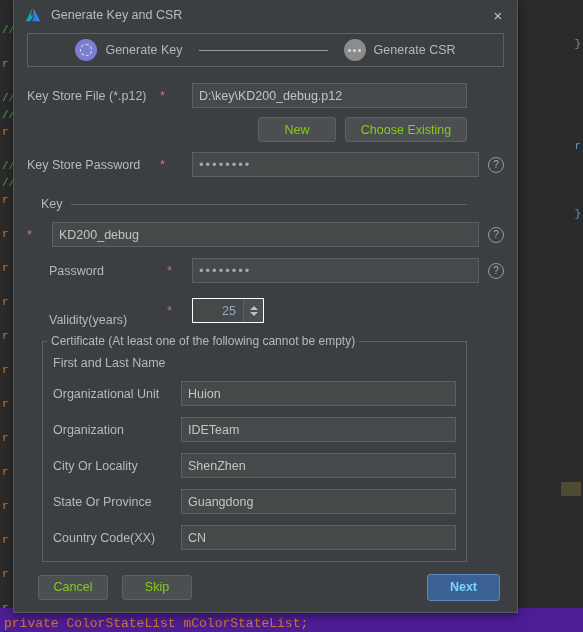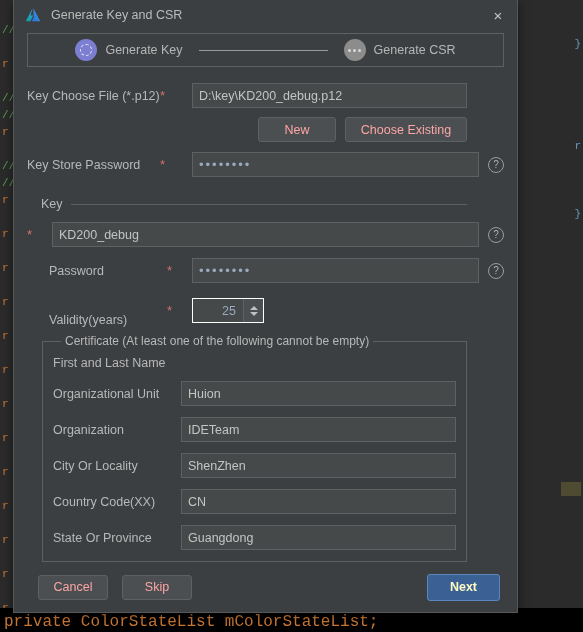--- a/index.html
+++ b/index.html
@@ -23,22 +23,22 @@
     line-height: 17px;
     white-space: pre;
     overflow: hidden;
   }
   #ide-bg .ln { position: absolute; left: 0; width: 583px; }
   .tok-c { color: #5a9e4f; }   
   .tok-k { color: #cc7832; }
   .tok-s { color: #6897bb; }
   #bottom-code {
     position: absolute; left: 0; bottom: 0; width: 583px; height: 24px;
-    background: #000000; overflow: hidden;
-    font-family: "Liberation Mono", monospace; font-size: 16px;
+    background: #4c1d95; overflow: hidden;
+    font-family: "Liberation Mono", monospace; font-size: 13px;
   }
   #bottom-code .row { position:absolute; left: 4px; }
   #right-bits { position:absolute; right:0; top:0; width:22px; height:632px; overflow:hidden; }
   #right-bits span { position:absolute; right:2px; font-family:"Liberation Mono", monospace; font-size:11px; }
   #hl-chip {
     position:absolute; right:2px; top:482px; width:20px; height:14px;
     background:#4f4b32;
   }
 
   
@@ -147,21 +147,21 @@
     color: #b0b0b0; font-size: 10px;
     display: flex; align-items: center; justify-content: center;
     flex: 0 0 auto; cursor: pointer;
     font-family: "Liberation Sans", sans-serif;
   }
 
   .btn {
     background: #4b4f51;
     border: 1px solid #5e6163;
     border-radius: 3px;
-    color: #fca5a5;
+    color: #84cc16;
     font-size: 12.5px;
     height: 25px;
     padding: 0 14px;
     cursor: pointer;
     font-family: "Liberation Sans", sans-serif;
   }
 
   
   #key-group {
     display: flex; align-items: center;
@@ -195,40 +195,40 @@
   
   #cert {
     margin-top: 14px;
     margin-left: 15px;
     margin-right: 37px;
     border: 1px solid #5e6163;
     padding: 0 10px 11px 10px;
     position: relative;
   }
   #cert-legend {
-    position: absolute; top: -8px; left: 18px;
+    position: absolute; top: -8px; left: 4px;
     background: #3c3f41;
     padding: 0 4px;
     color: #b8b8b8; font-size: 12px;
   }
   #cert .row:first-of-type { margin-top: 14px; }
   .cert-lbl { width: 128px; color:#b8b8b8; font-size:12.5px; flex:0 0 auto; }
 
   
   #footer {
     height: 50px; min-height: 50px;
     display: flex; align-items: center;
     padding: 0 17px 0 24px;
   }
   #footer .spacer { flex: 1; }
   #next-btn {
     background: #3b6194;
     border: 1px solid #5c87bd;
     border-radius: 3px;
-    color: #fef9c3;
+    color: #7dd3fc;
     font-size: 12.5px;
     font-weight: bold;
     height: 27px;
     padding: 0 22px;
     cursor: pointer;
     font-family: "Liberation Sans", sans-serif;
   }
   #cancel-btn, #skip-btn { margin-right: 14px; min-width: 70px; }
 </style>
 </head>
@@ -282,21 +282,21 @@
             <i></i>
           </div>
       </div>
       <div class="step-label">Generate CSR</div>
     </div>
   </div>
 
   <div id="form">
 
     <div class="row" style="margin-top:16px;">
-      <div class="lbl" style="width:133px;">Key Choose File (*.p12)</div>
+      <div class="lbl" style="width:133px;">Key Store File (*.p12)</div>
       <div class="req" style="width:32px;">*</div>
       <div class="tf" style="flex:1;margin-right:37px;">D:\key\KD200_debug.p12</div>
     </div>
 
     <div class="row" style="margin-top:9px;justify-content:flex-end;padding-right:37px;">
       <button class="btn" style="margin-right:9px;width:78px;">New</button>
       <button class="btn" style="width:122px;">Choose Existing</button>
     </div>
 
     <div class="row" style="margin-top:10px;">
@@ -349,26 +349,26 @@
           </div>
           <div class="row">
             <div class="cert-lbl">Organization</div>
             <div class="tf" style="flex: 1 1 0%;">IDETeam</div>
           </div>
           <div class="row">
             <div class="cert-lbl">City Or Locality</div>
             <div class="tf" style="flex: 1 1 0%;">ShenZhen</div>
           </div>
           <div class="row">
+            <div class="cert-lbl">State Or Province</div>
+            <div class="tf" style="flex: 1 1 0%;">Guangdong</div>
+          </div>
+          <div class="row">
             <div class="cert-lbl">Country Code(XX)</div>
             <div class="tf" style="flex: 1 1 0%;">CN</div>
-          </div>
-          <div class="row">
-            <div class="cert-lbl">State Or Province</div>
-            <div class="tf" style="flex: 1 1 0%;">Guangdong</div>
           </div>
         </div>
     </div>
   </div>
 
   <div id="footer">
     <button class="btn" id="cancel-btn">Cancel</button>
     <button class="btn" id="skip-btn">Skip</button>
     <div class="spacer"></div>
     <button id="next-btn">Next</button>

